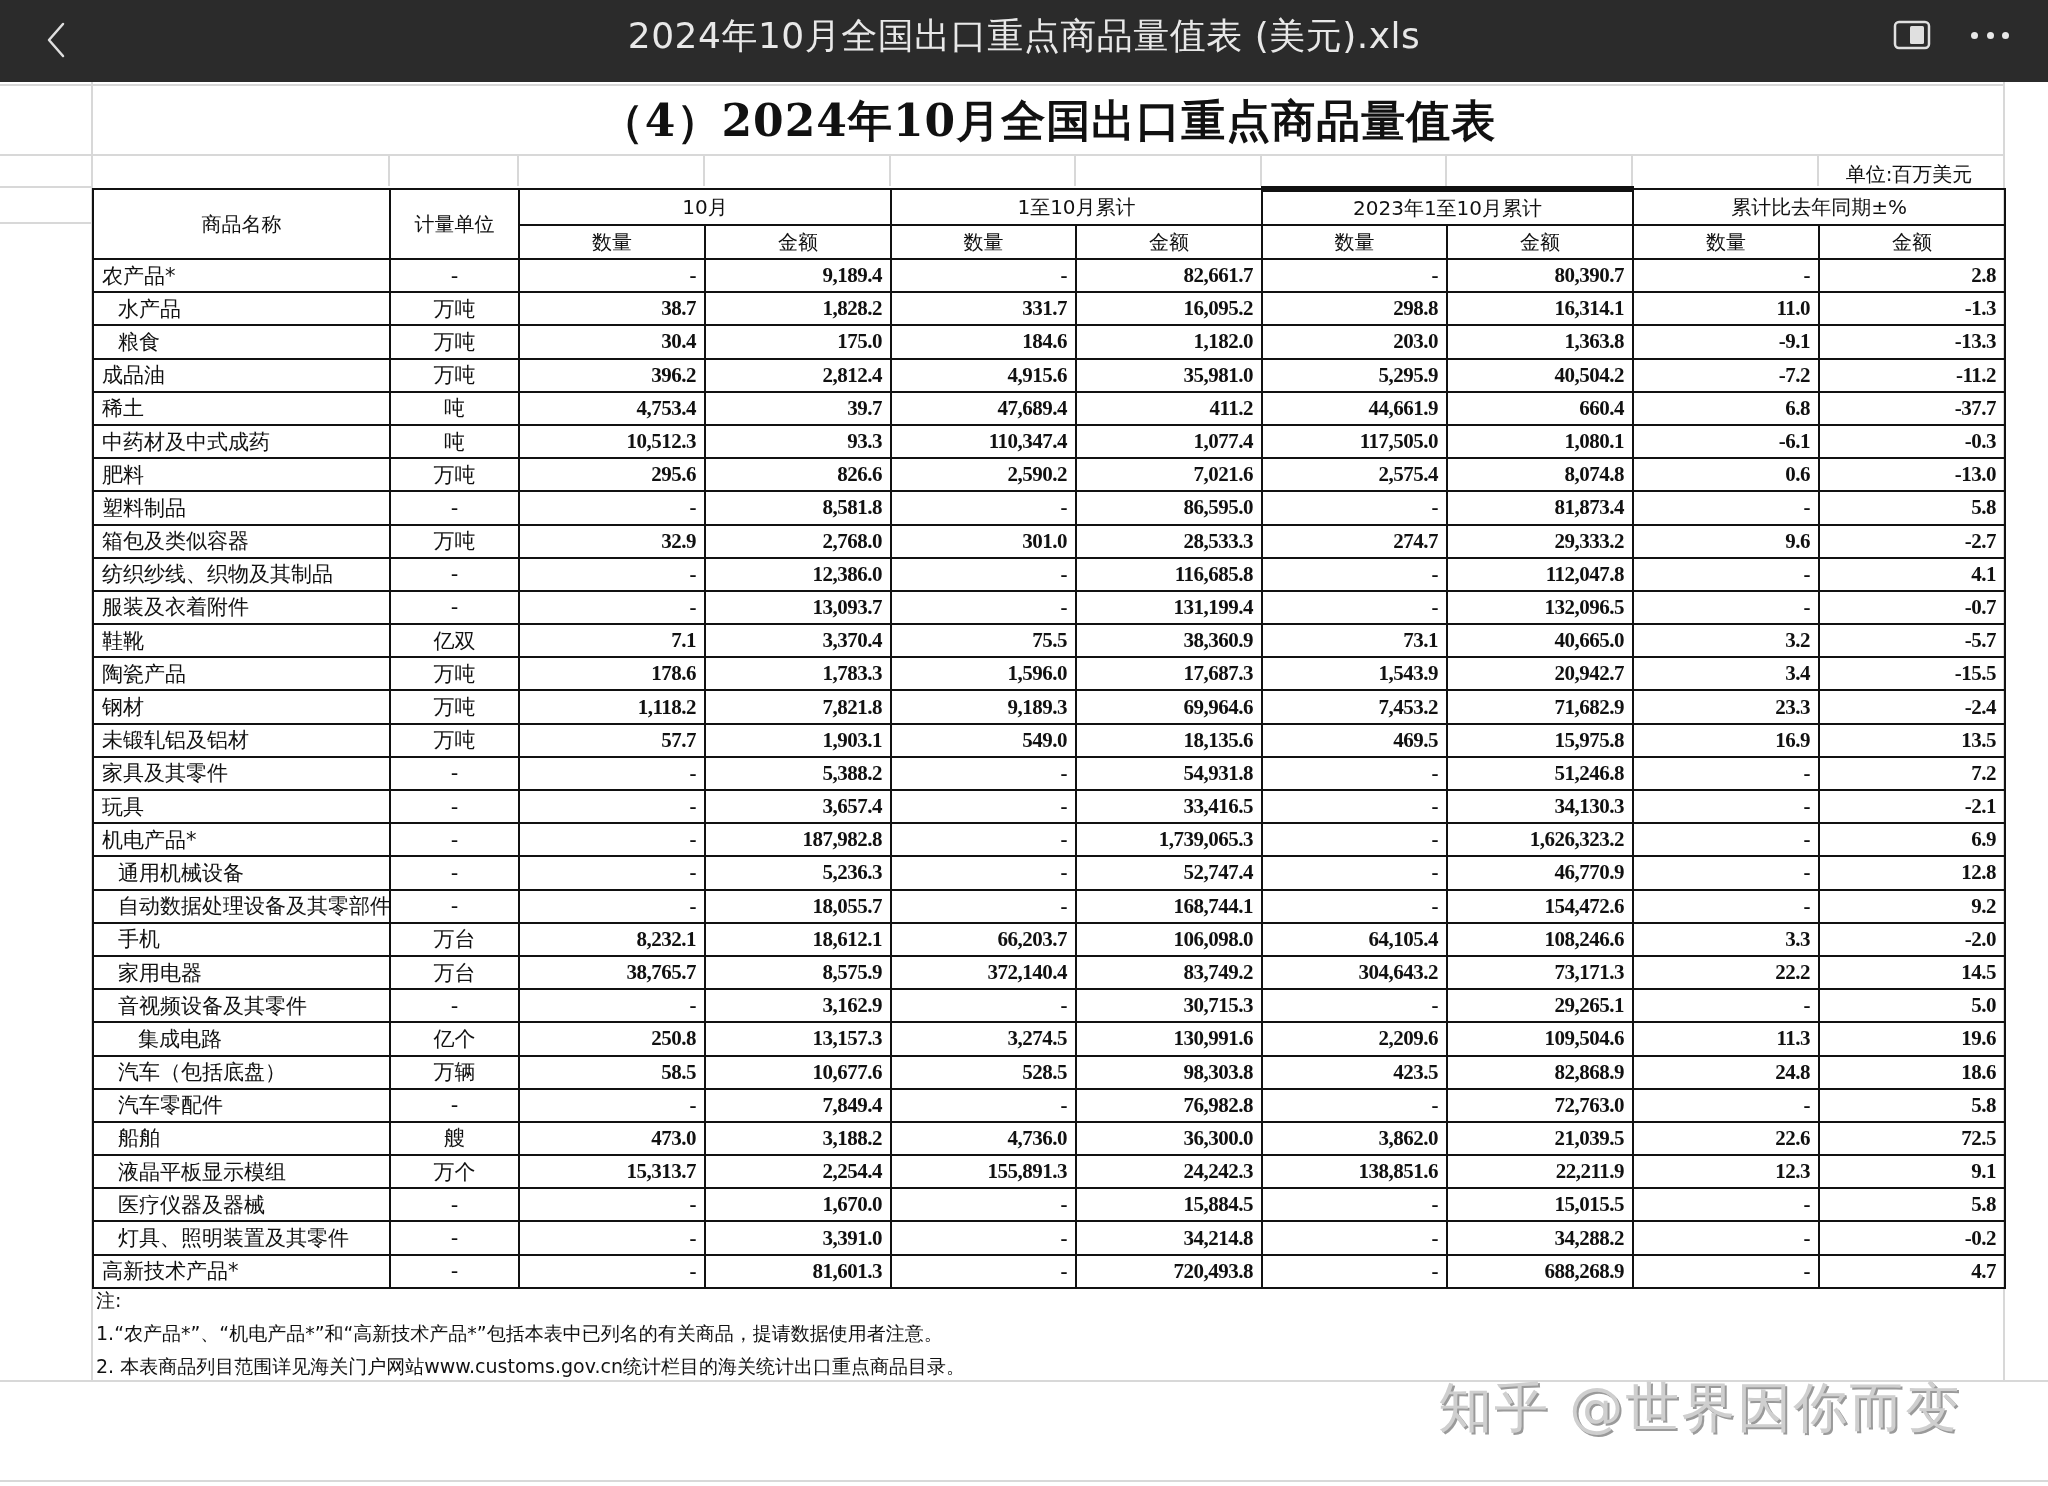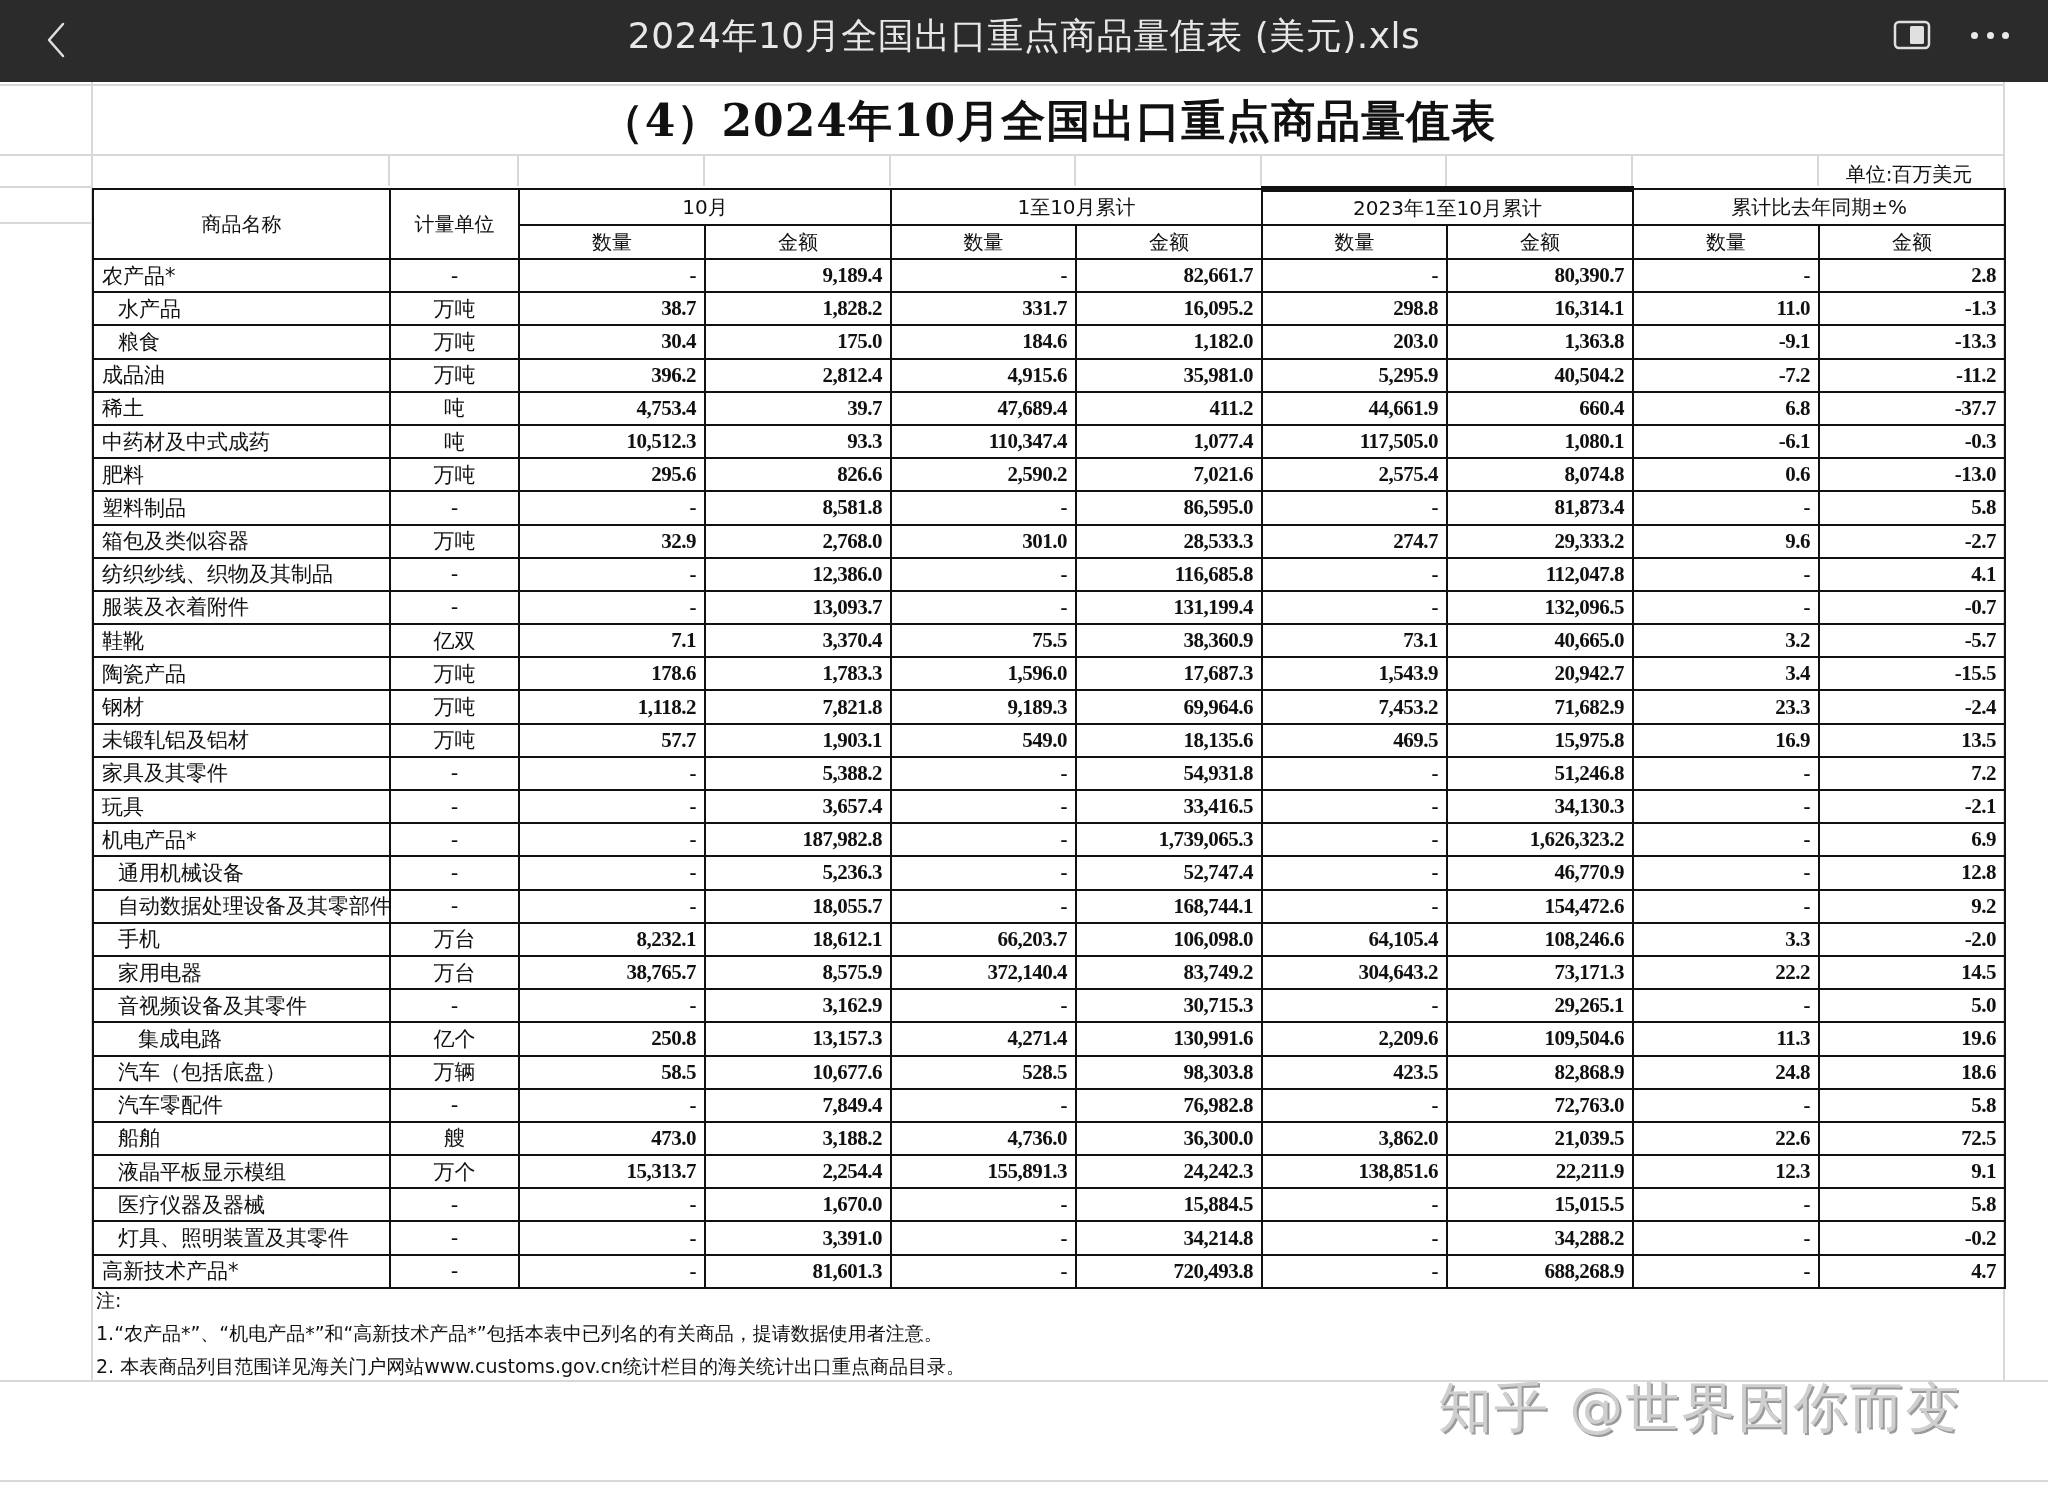--- a/index.html
+++ b/index.html
@@ -392,21 +392,21 @@
           <td class="num">-</td>
           <td class="num">29,265.1</td>
           <td class="num">-</td>
           <td class="num">5.0</td>
         </tr>
         <tr>
           <td class="name ind2">集成电路</td>
           <td class="unit">亿个</td>
           <td class="num">250.8</td>
           <td class="num">13,157.3</td>
-          <td class="num">4,271.4</td>
+          <td class="num">3,274.5</td>
           <td class="num">130,991.6</td>
           <td class="num">2,209.6</td>
           <td class="num">109,504.6</td>
           <td class="num">11.3</td>
           <td class="num">19.6</td>
         </tr>
         <tr>
           <td class="name ind1">汽车（包括底盘）</td>
           <td class="unit">万辆</td>
           <td class="num">58.5</td>

